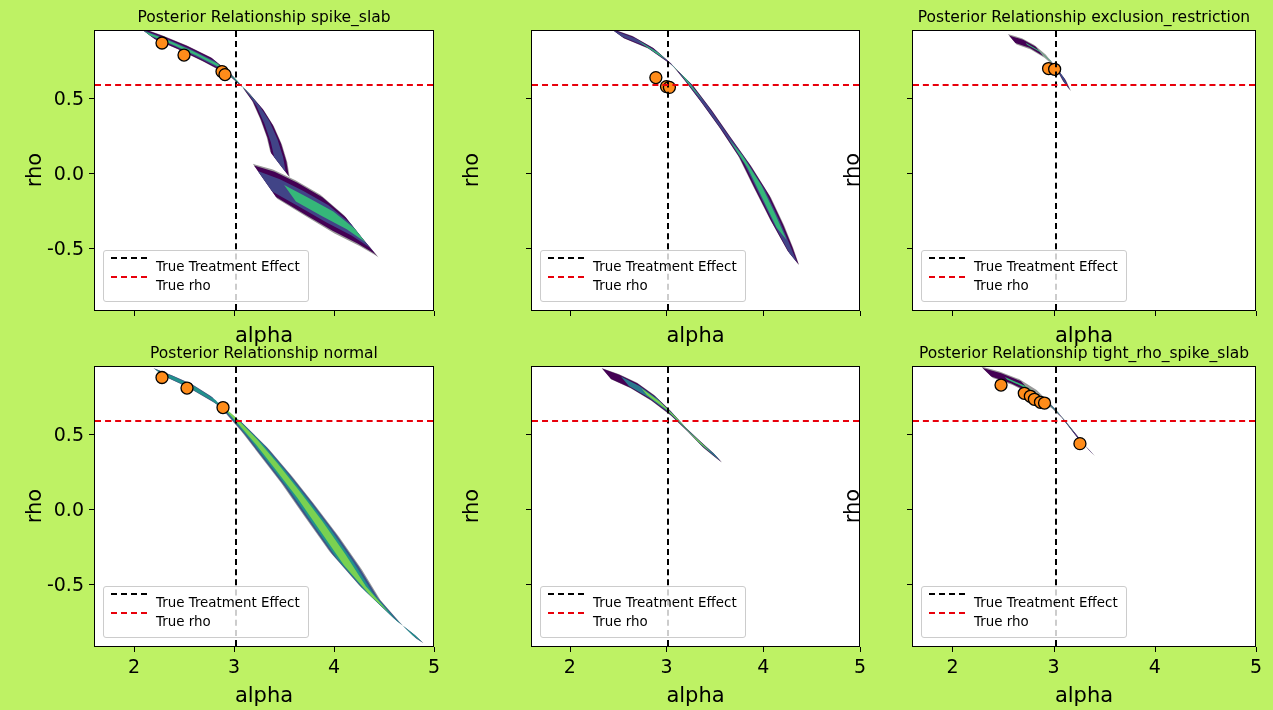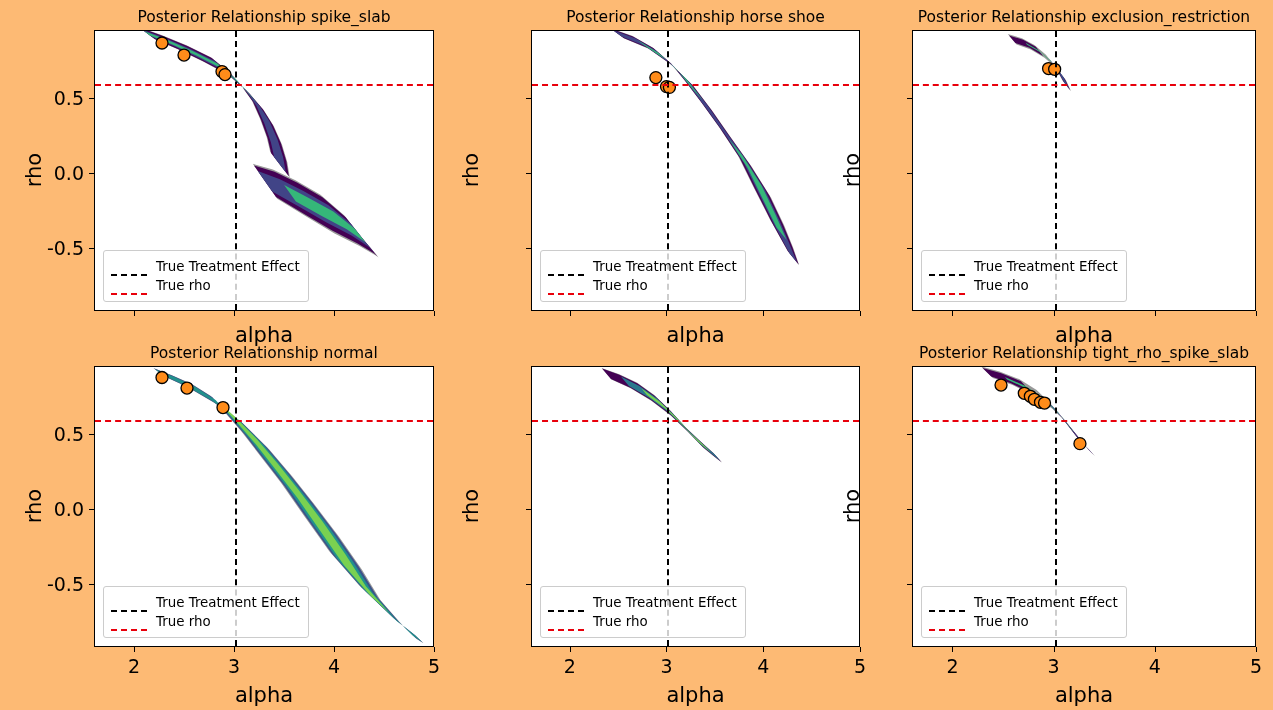--- a/index.html
+++ b/index.html
@@ -1,18 +1,18 @@
 <!DOCTYPE html>
 <html><head>
 <meta charset="utf-8">
 <style>
   html,body{margin:0;padding:0;background:#ffffff;}
   body{width:1273px;height:710px;overflow:hidden;
        font-family:"DejaVu Sans","Liberation Sans",sans-serif;color:#000;}
-  #fig{position:relative;width:1273px;height:710px;background:#fdba74;}
+  #fig{position:relative;width:1273px;height:710px;background:#bef264;}
   .ptitle{position:absolute;left:0;right:0;text-align:center;
           font-size:15.5px;color:#000;white-space:nowrap;}
   .axes{position:absolute;border:1.3px solid #000;box-sizing:border-box;
         background:#fff;overflow:hidden;}
   .axsvg{position:absolute;left:0;top:0;}
 
   .vline{position:absolute;top:0;bottom:0;width:0;
          border-left:2.2px dashed #000;}
   .hline{position:absolute;left:0;right:0;height:0;
          border-top:2.2px dashed #e8000b;}
@@ -25,21 +25,21 @@
        transform:translateY(-50%);}
   .xlabel{position:absolute;text-align:center;font-size:21px;color:#000;}
   .ylabel{position:absolute;font-size:21px;color:#000;
           transform-origin:center center;transform:rotate(-90deg);
           white-space:nowrap;text-align:center;}
 
   .legend{position:absolute;box-sizing:border-box;
           border:1px solid #cccccc;border-radius:3px;
           background:rgba(255,255,255,0.80);
           padding:6px 8px 6px 7px;}
-  .legrow{display:flex;align-items:flex-end;height:19px;}
+  .legrow{display:flex;align-items:flex-start;height:19px;}
   .legline{width:36px;height:0;margin-right:9px;flex:0 0 36px;}
   .legline.black{border-top:2.4px dashed #000;}
   .legline.red{border-top:2.4px dashed #e8000b;}
   .legtext{font-size:13.4px;color:#000;white-space:nowrap;line-height:19px;}
 </style>
 </head>
 <body>
 
 <div id="fig">
     <div class="ptitle" style="top: 8px; left: -26px; width: 580px;">Posterior Relationship spike_slab</div>
@@ -76,21 +76,20 @@
     <div class="tick-x" style="left: 334px; top: 311px; height: 5px;"></div>
     <div class="tick-x" style="left: 434px; top: 311px; height: 5px;"></div>
     <div class="tick-y" style="top: 97.6203px; left: 89px; width: 5px;"></div>
     <div class="ytl" style="top: 97.6203px; left: 20px; width: 64px;">0.5</div>
     <div class="tick-y" style="top: 172.754px; left: 89px; width: 5px;"></div>
     <div class="ytl" style="top: 172.754px; left: 20px; width: 64px;">0.0</div>
     <div class="tick-y" style="top: 247.888px; left: 89px; width: 5px;"></div>
     <div class="ytl" style="top: 247.888px; left: 20px; width: 64px;">-0.5</div>
     <div class="xlabel" style="left: 94px; width: 340px; top: 323px;">alpha</div>
     <div class="ylabel" style="width: 120px; left: -26px; top: 157.5px;">rho</div>
-    <div class="ptitle" style="top: 8px; left: 411px; width: 569px;">Posterior Relationship horse shoe</div>
     <div class="axes" style="left: 531px; top: 30px; width: 329px; height: 281px;">
       <svg class="axsvg" width="329" height="281">
         <path d="M78.07,-2.88 L100.11,4.85 L120.60,16.38 L138.18,31.66 L152.27,49.03 L168.51,70.33 L186.68,95.54 L206.03,124.68 L221.73,156.56 L237.85,188.19 L255.36,219.57 L267.17,234.24 L261.46,217.53 L252.42,195.06 L239.09,166.84 L219.73,135.87 L199.20,106.99 L180.60,80.20 L161.79,55.49 L140.67,34.71 L116.64,17.69 L92.24,7.39 Z" fill="#9a9a9a" stroke="none"></path>
         <path d="M78.77,-2.37 L100.93,5.48 L121.58,17.28 L139.34,32.83 L153.66,50.56 L170.02,72.13 L188.30,97.52 L207.66,126.75 L223.24,158.46 L239.01,189.64 L255.94,220.29 L266.59,233.52 L260.30,216.08 L250.91,193.17 L237.46,164.77 L218.11,133.89 L197.69,105.19 L179.21,78.66 L160.63,54.32 L139.68,33.81 L115.83,17.06 L91.54,6.88 Z" fill="#440154" stroke="none"></path>
         <path d="M80.62,-1.03 L103.09,7.17 L124.22,19.69 L142.44,35.96 L157.38,54.65 L174.04,76.94 L192.64,102.81 L211.99,132.28 L227.26,163.51 L242.11,193.48 L257.49,222.22 L265.04,231.59 L257.20,212.24 L246.89,188.12 L233.13,159.24 L213.77,128.60 L193.66,100.38 L175.49,74.58 L157.53,51.20 L137.05,31.41 L113.66,15.37 L89.68,5.54 Z" fill="#414487" stroke="none"></path>
         <path d="M105.33,8.90 L126.93,22.16 L145.63,39.18 L161.21,58.87 L171.66,70.36 L154.34,47.97 L134.33,28.93 L111.42,13.64 Z" fill="#35b779" stroke="none"></path>
         <path d="M196.16,107.11 L215.51,136.77 L230.53,167.61 L244.62,196.61 L254.68,209.11 L243.61,184.02 L229.60,154.75 L210.25,124.30 Z" fill="#35b779" stroke="none"></path>
         <circle cx="123.85882352941175" cy="46.582887700534755" r="6" fill="#ff8c1a" stroke="#000000" stroke-width="1.3"></circle>
         <circle cx="134.5029411764706" cy="55.598930481283425" r="6" fill="#ff8c1a" stroke="#000000" stroke-width="1.3"></circle>
         <circle cx="137.40588235294118" cy="56.35026737967915" r="6" fill="#ff8c1a" stroke="#000000" stroke-width="1.3"></circle>

